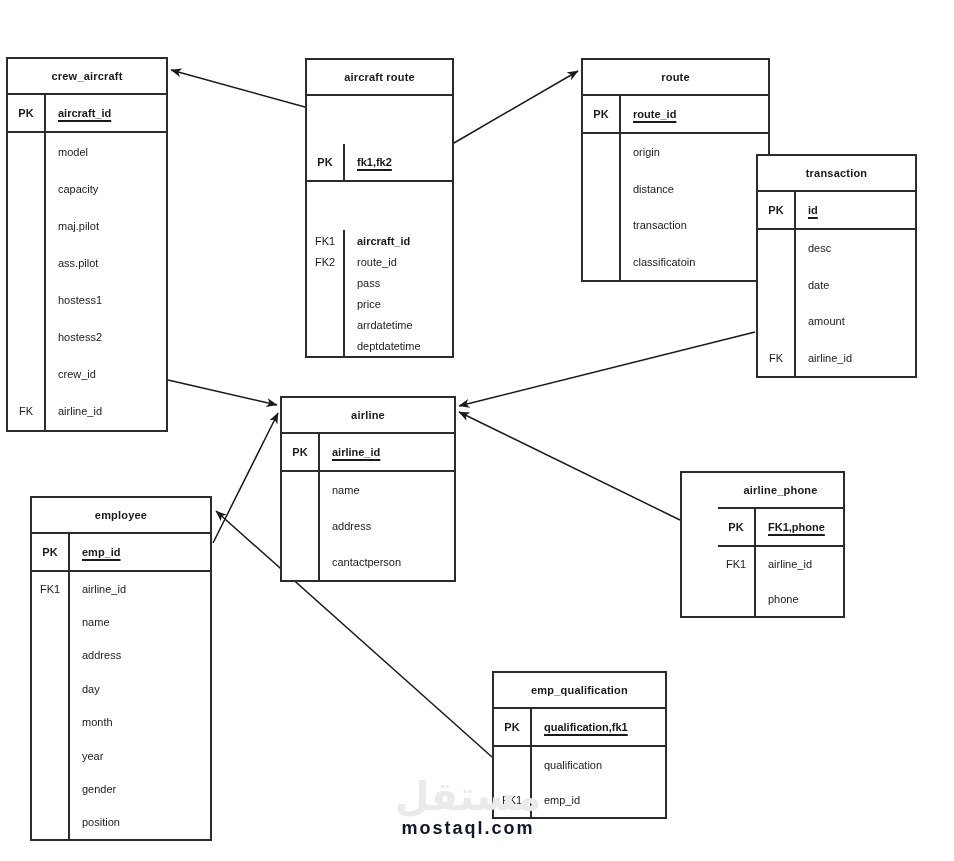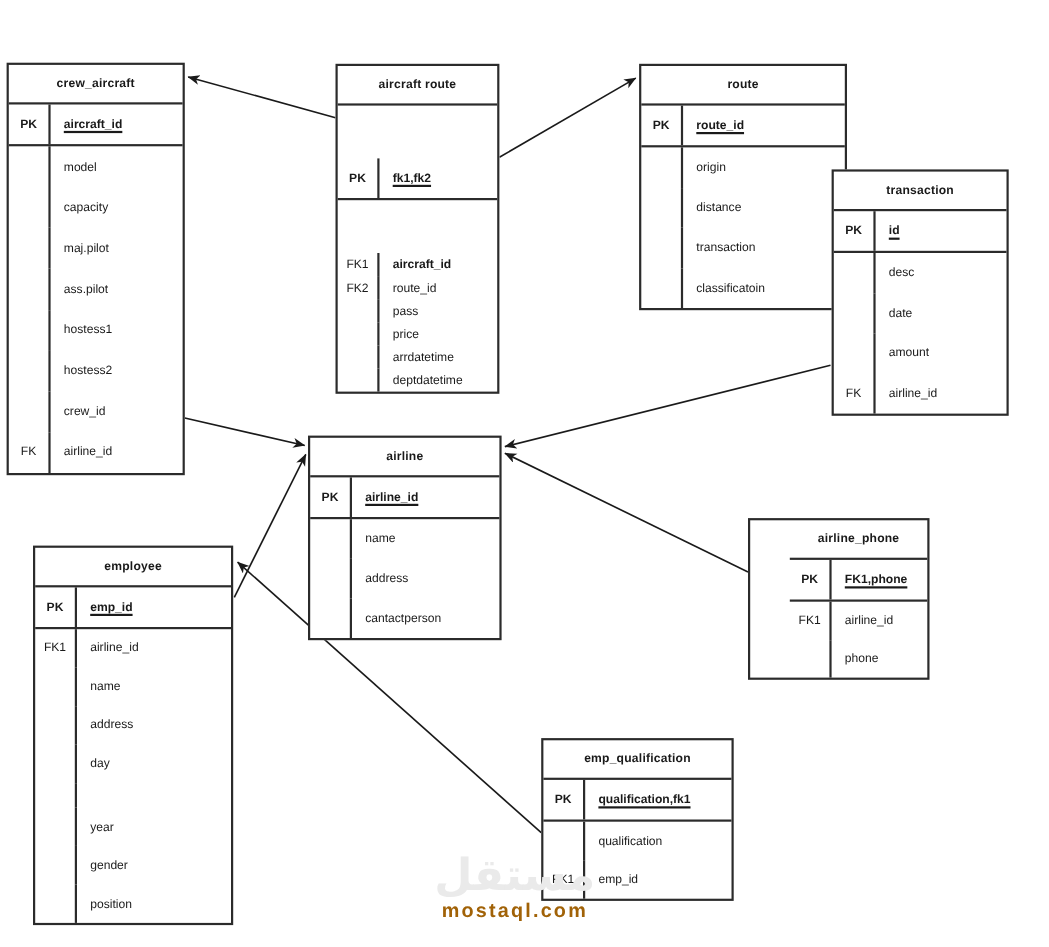--- a/index.html
+++ b/index.html
@@ -54,21 +54,21 @@
     text-align:center; pointer-events:none;
   }
   .wm-logo {
     font-family:"DejaVu Sans",sans-serif;
     font-size:40px; font-weight:bold; line-height:1.3;
     color:#eaeaea;
   }
   .wm-site {
     font-family:"Liberation Sans","DejaVu Sans",sans-serif;
     font-size:18px; font-weight:bold; letter-spacing:2px;
-    color:#a16207; margin-top:-4px;
+    color:#0f172a; margin-top:-4px;
   }
 </style>
 </head>
 <body>
 
 <div class="canvas">
 
   <svg class="wires" width="954" height="861" viewBox="0 0 954 861">
     <defs>
       <marker id="arrow" markerWidth="12" markerHeight="10" refX="10.5" refY="4.5" orient="auto" markerUnits="userSpaceOnUse">
@@ -270,20 +270,21 @@
       <div class="t-row">
           <div class="t-key"></div>
           <div class="t-field">address</div>
         </div>
       <div class="t-row">
           <div class="t-key"></div>
           <div class="t-field">day</div>
         </div>
       <div class="t-row">
           <div class="t-key"></div>
+          <div class="t-field">month</div>
         </div>
       <div class="t-row">
           <div class="t-key"></div>
           <div class="t-field">year</div>
         </div>
       <div class="t-row">
           <div class="t-key"></div>
           <div class="t-field">gender</div>
         </div>
       <div class="t-row">

